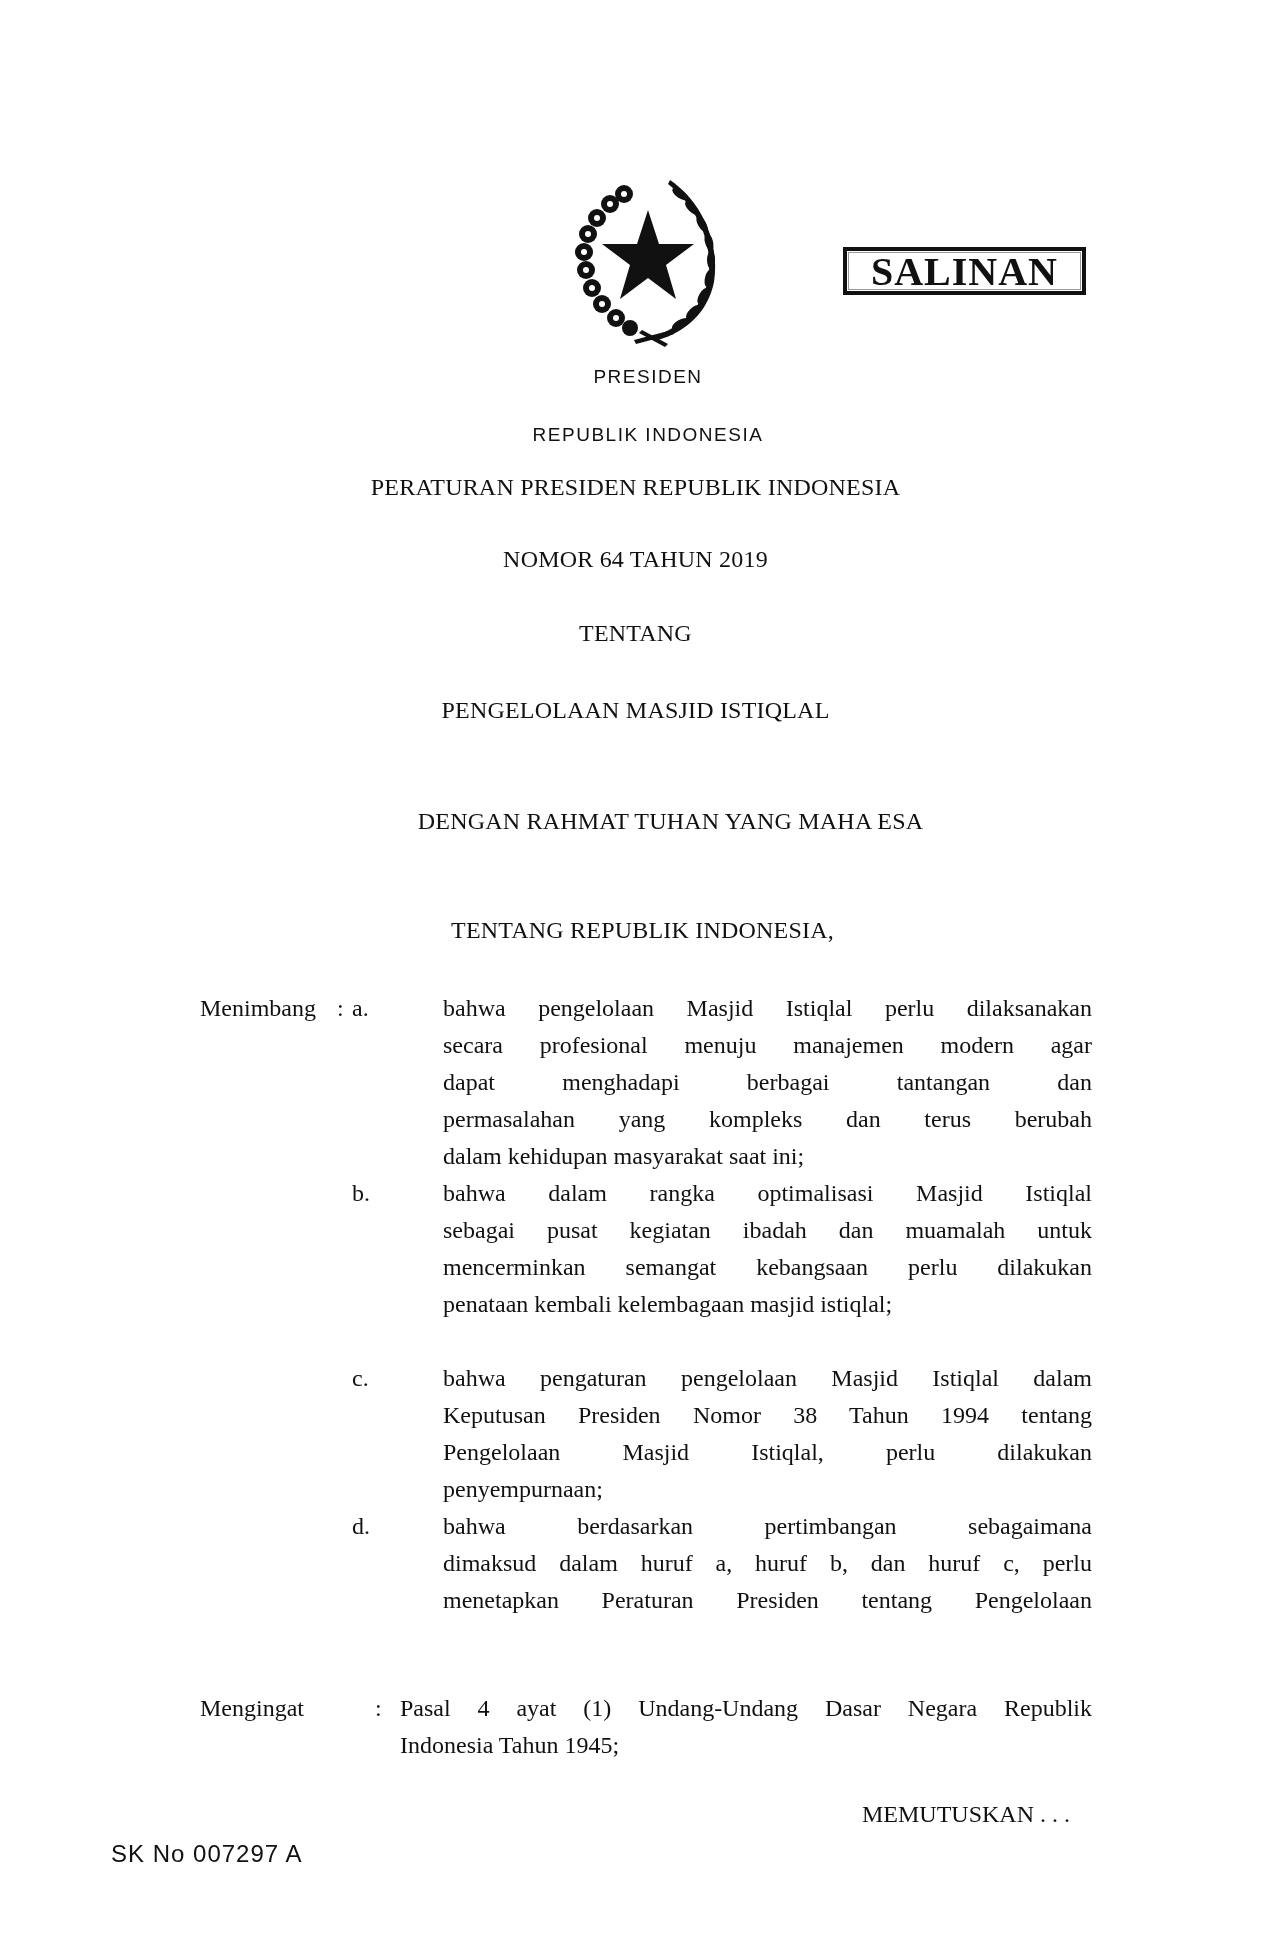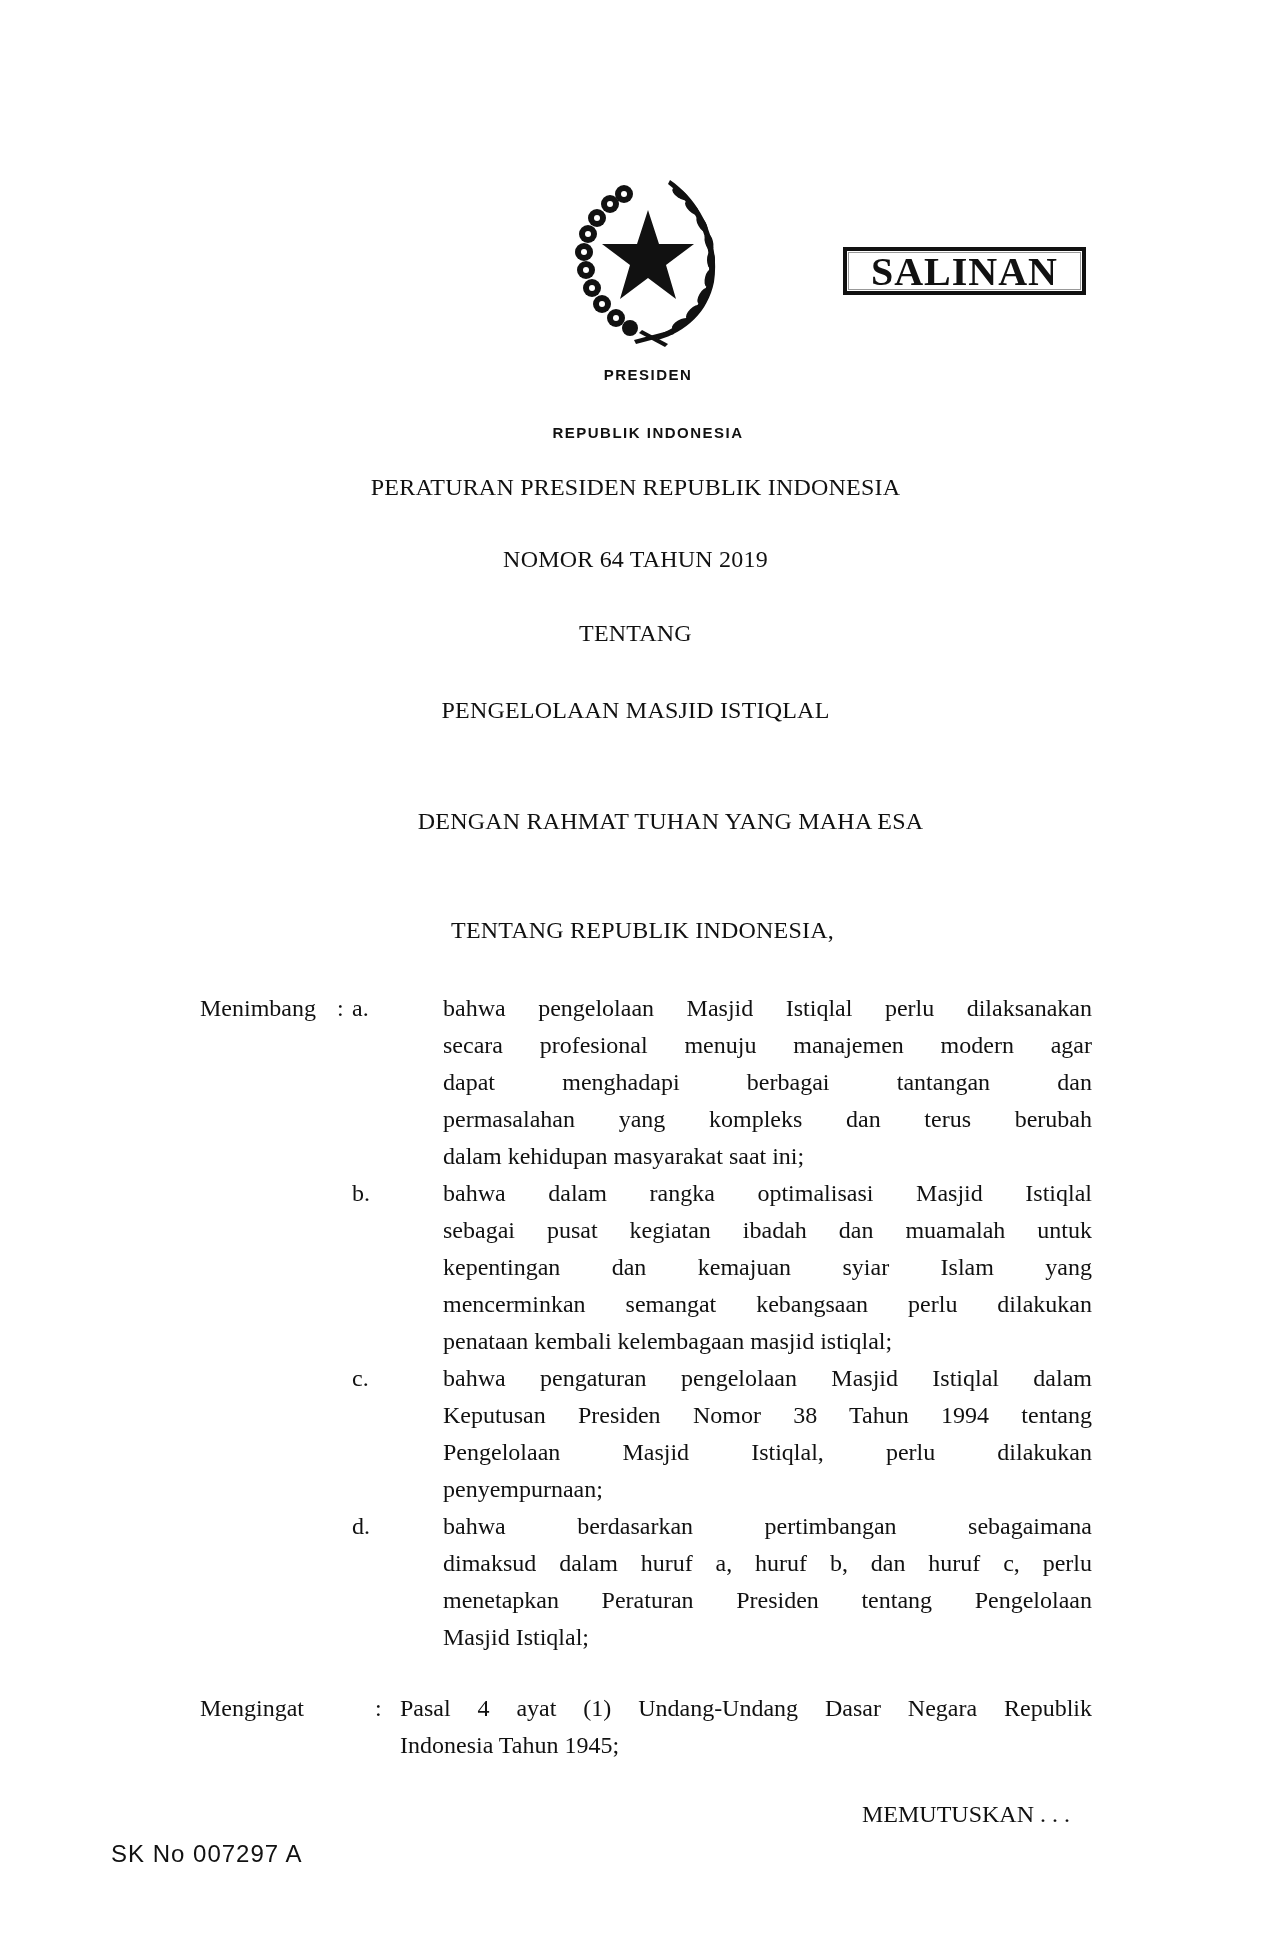--- a/index.html
+++ b/index.html
@@ -5,21 +5,21 @@
   html, body { margin:0; padding:0; background:#ffffff; }
   body { width:1271px; height:1944px; position:relative; overflow:hidden; color:#111; }
   .serif { font-family: "Liberation Serif", "DejaVu Serif", serif; }
   .sans { font-family: "Liberation Sans", "DejaVu Sans", sans-serif; }
   .abs { position:absolute; }
   .center-line { position:absolute; left:0; width:1271px; text-align:center; font-size:24px; letter-spacing:0.2px; }
   #emblem { left:572px; top:172px; width:152px; height:176px; }
   #salinan { left:843px; top:247px; width:243px; height:48px; border:4px solid #111; box-sizing:border-box;
              display:flex; align-items:center; justify-content:center; font-weight:bold; font-size:40px; letter-spacing:1px; }
   #salinan-inner { position:absolute; inset:1px; border:1px solid #999; }
-  .presiden-label { position:absolute; font-weight:bold; font-size:15px; letter-spacing:1.5px; text-align:center; width:400px; left:448px; }
+  .presiden-label { position:absolute; font-weight:normal; font-size:19px; letter-spacing:1.5px; text-align:center; width:400px; left:448px; }
   .row { position:absolute; font-size:24px; line-height:37px; }
   .label { position:absolute; left:200px; }
   .colon { position:absolute; left:337px; }
   .letter { position:absolute; left:352px; }
   .para { position:absolute; left:443px; width:649px; text-align:justify; text-align-last:left; }
   .para .ln { display:block; text-align:justify; text-align-last:justify; height:37px; white-space:nowrap; }
   .para .ln.last { text-align-last:left; }
   .mengingat-text { position:absolute; left:400px; width:692px; }
   .mengingat-text .ln { display:block; height:37px; text-align:justify; text-align-last:justify; white-space:nowrap; }
   .mengingat-text .ln.last { text-align-last:left; }
@@ -100,39 +100,37 @@
     <span class="ln">secara profesional menuju manajemen modern agar</span>
     <span class="ln">dapat menghadapi berbagai tantangan dan</span>
     <span class="ln">permasalahan yang kompleks dan terus berubah</span>
     <span class="ln last">dalam kehidupan masyarakat saat ini;</span>
   </div>
 
   <span class="letter" style="top:185px;">b.</span>
   <div class="para" style="top:185px;">
     <span class="ln">bahwa dalam rangka optimalisasi Masjid Istiqlal</span>
     <span class="ln">sebagai pusat kegiatan ibadah dan muamalah untuk</span>
-    <span class="ln">kepentingan dan kemajuan syiar Islam yang</span>
     <span class="ln">mencerminkan semangat kebangsaan perlu dilakukan</span>
     <span class="ln last">penataan kembali kelembagaan  masjid istiqlal;</span>
   </div>
 
   <span class="letter" style="top:370px;">c.</span>
   <div class="para" style="top:370px;">
     <span class="ln">bahwa pengaturan pengelolaan Masjid Istiqlal dalam</span>
     <span class="ln">Keputusan Presiden Nomor 38 Tahun 1994 tentang</span>
     <span class="ln">Pengelolaan Masjid Istiqlal, perlu dilakukan</span>
     <span class="ln last">penyempurnaan;</span>
   </div>
 
   <span class="letter" style="top:518px;">d.</span>
   <div class="para" style="top:518px;">
     <span class="ln">bahwa berdasarkan pertimbangan sebagaimana</span>
     <span class="ln">dimaksud dalam huruf a, huruf b, dan huruf c, perlu</span>
     <span class="ln">menetapkan Peraturan Presiden tentang Pengelolaan</span>
-    <span class="ln last">Masjid Istiqlal;</span>
   </div>
 </div>
 
 <div class="row serif" style="top:1690px; left:0; width:1271px;">
   <span class="label">Mengingat</span>
   <span class="colon" style="left:375px;">:</span>
   <div class="mengingat-text">
     <span class="ln">Pasal 4 ayat (1) Undang-Undang Dasar Negara Republik</span>
     <span class="ln last">Indonesia Tahun 1945;</span>
   </div>

